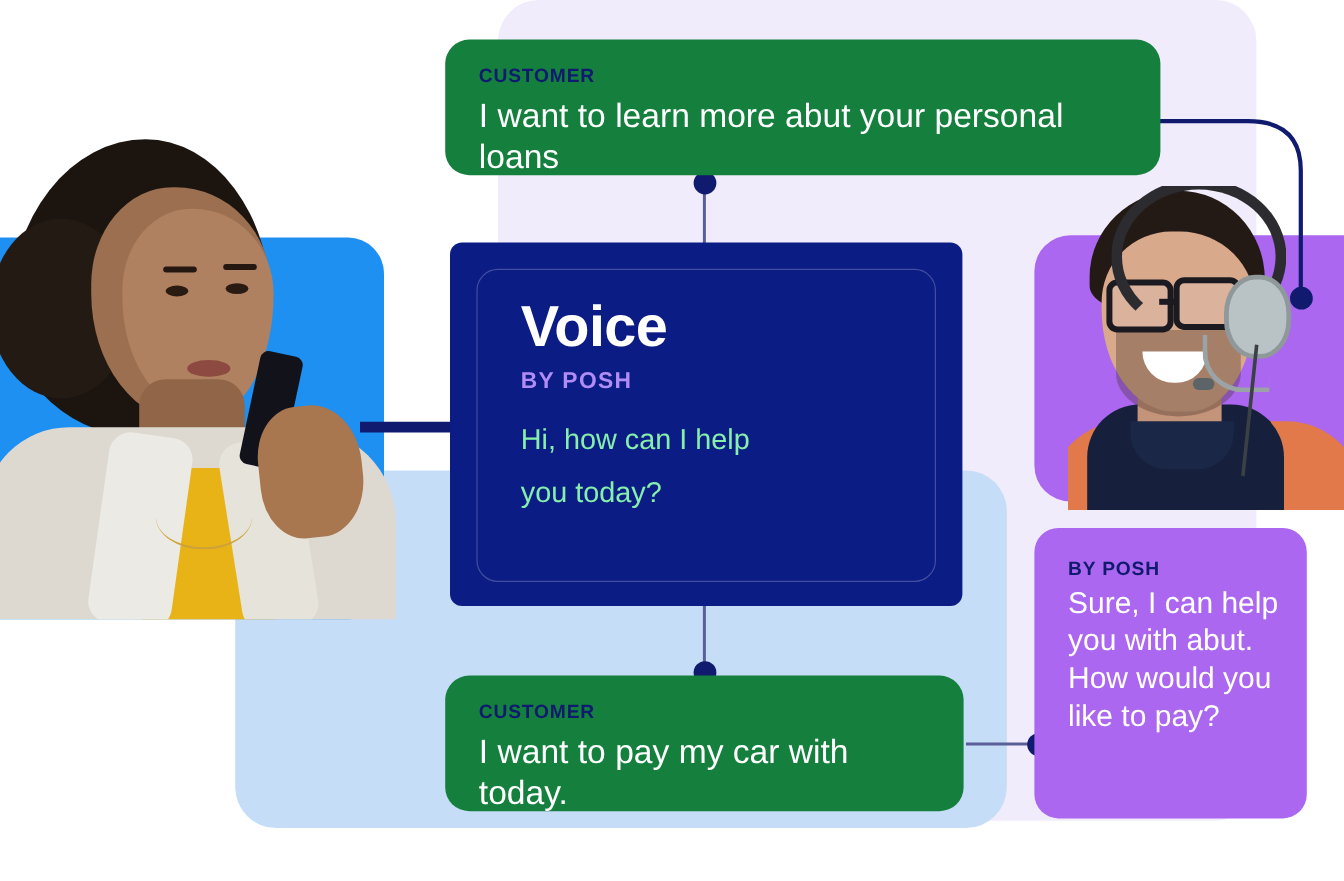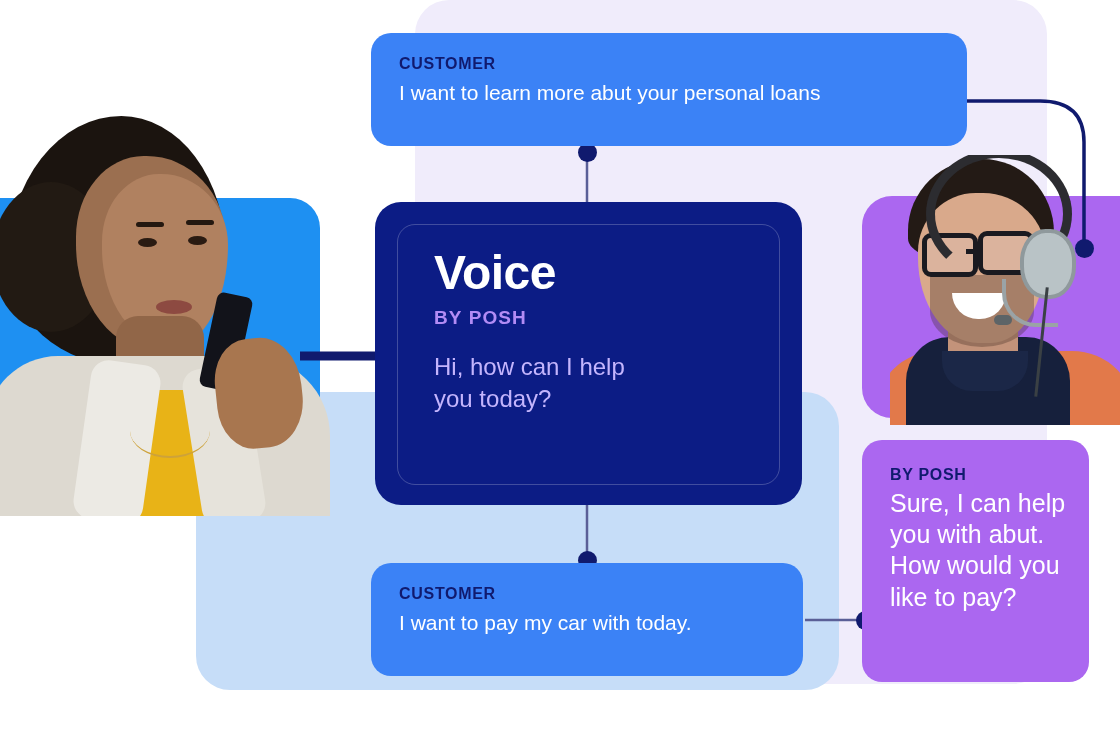--- a/index.html
+++ b/index.html
@@ -306,35 +306,35 @@
     border-radius: 50%;
   }
 
   
   .bubble {
     position: absolute;
     border-radius: 20px;
     box-sizing: border-box;
   }
   .bubble-blue {
-    background: #3b82f6;
+    background: #15803d;
   }
   .bubble-purple {
     background: #ab67f0;
   }
   .b-label {
     font-size: 16px;
     font-weight: bold;
     letter-spacing: 0.7px;
     color: #101a6e;
     line-height: 1.18;
   }
   .b-text {
     color: #ffffff;
-    font-size: 21px;
+    font-size: 28px;
     line-height: 1.22;
     margin-top: 6px;
   }
 
   #bubble-top {
     left: 371px; top: 33px;
     width: 596px; height: 113px;
     padding: 22px 28px 0 28px;
   }
   #bubble-bottom {
@@ -349,21 +349,21 @@
   }
   #bubble-assistant .b-label { font-size: 16px; }
   #bubble-assistant .b-text { font-size: 25px; line-height: 1.25; margin-top: 3px; }
 
   
   #card {
     position: absolute;
     left: 375px; top: 202px;
     width: 427px; height: 303px;
     background: #0c1c85;
-    border-radius: 26px;
+    border-radius: 10px;
     box-sizing: border-box;
   }
   #card-inner {
     position: absolute;
     left: 22px; top: 22px;
     right: 22px; bottom: 20px;
     border: 1px solid rgba(255,255,255,0.22);
     border-radius: 18px;
     box-sizing: border-box;
     padding: 24px 0 0 36px;
@@ -376,21 +376,21 @@
     letter-spacing: -0.5px;
   }
   .card-sub {
     color: #b28cf5;
     font-size: 19px;
     font-weight: bold;
     letter-spacing: 1.1px;
     margin-top: 10px;
   }
   .card-msg {
-    color: #c4b5fd;
+    color: #86efac;
     font-size: 24px;
     line-height: 1.35;
     margin-top: 22px;
   }
 </style>
 </head>
 <body>
 
 <div id="stage">
 
@@ -460,21 +460,21 @@
   <div class="bubble bubble-blue" id="bubble-top">
     <div class="b-label">CUSTOMER</div>
     <div class="b-text">I want to learn more abut your personal loans</div>
   </div>
 
   <div id="card">
     <div id="card-inner">
       <div class="card-title">Voice</div>
       <div class="card-sub">BY POSH</div>
       <div class="card-msg">Hi, how can I help</div>
-      <div class="card-msg" style="margin-top:0;">you today?</div>
+      <div class="card-msg" style="margin-top:12px;">you today?</div>
     </div>
   </div>
 
   <div class="bubble bubble-blue" id="bubble-bottom">
     <div class="b-label">CUSTOMER</div>
     <div class="b-text">I want to pay my car with today.</div>
   </div>
 
   <div class="bubble bubble-purple" id="bubble-assistant">
     <div class="b-label">BY POSH</div>

